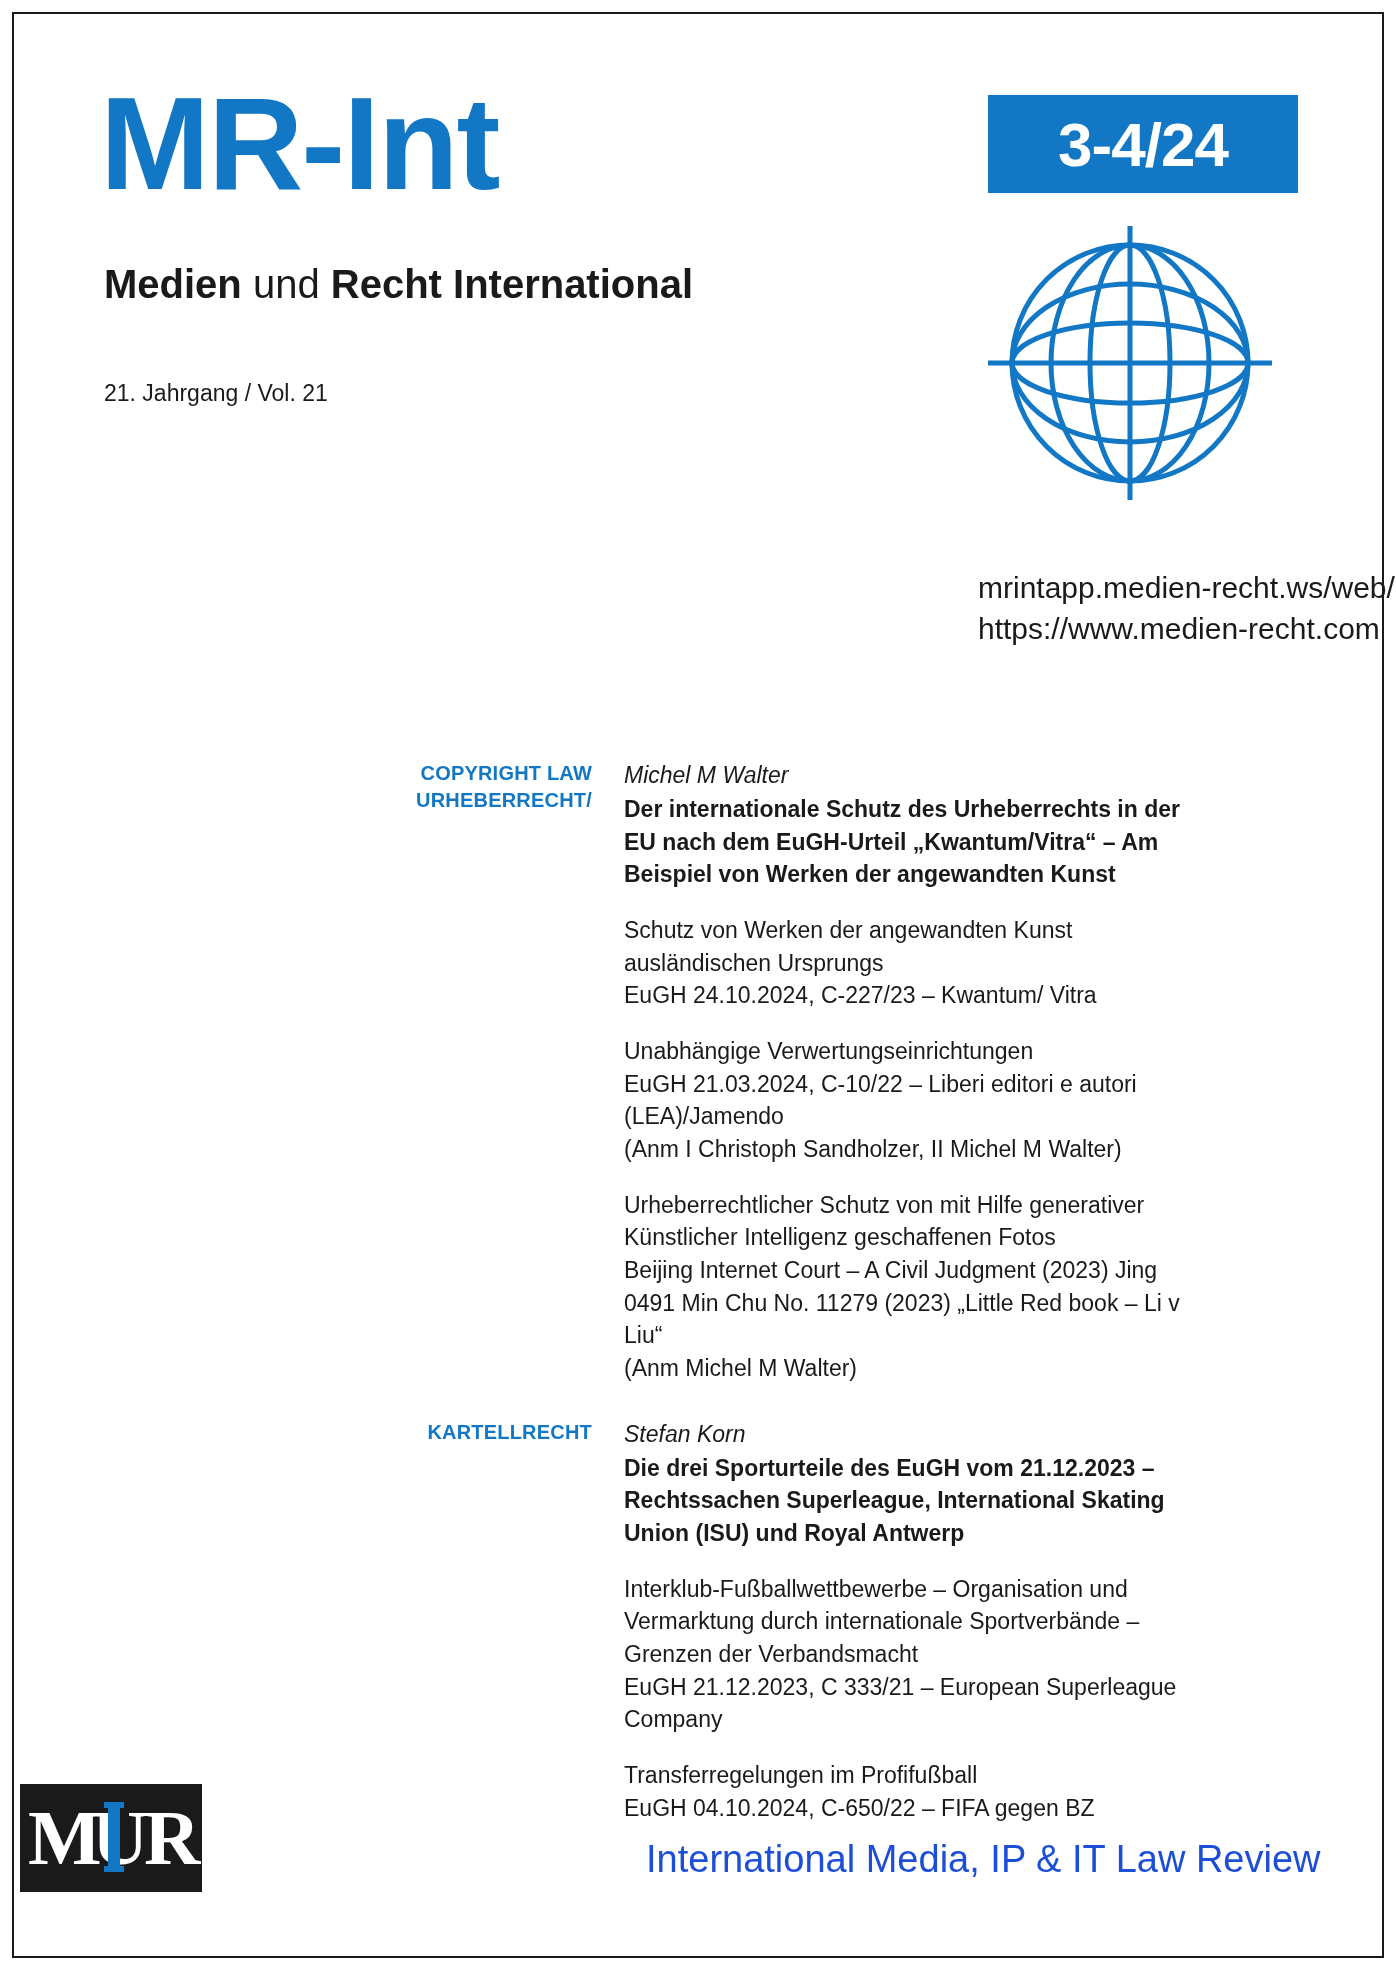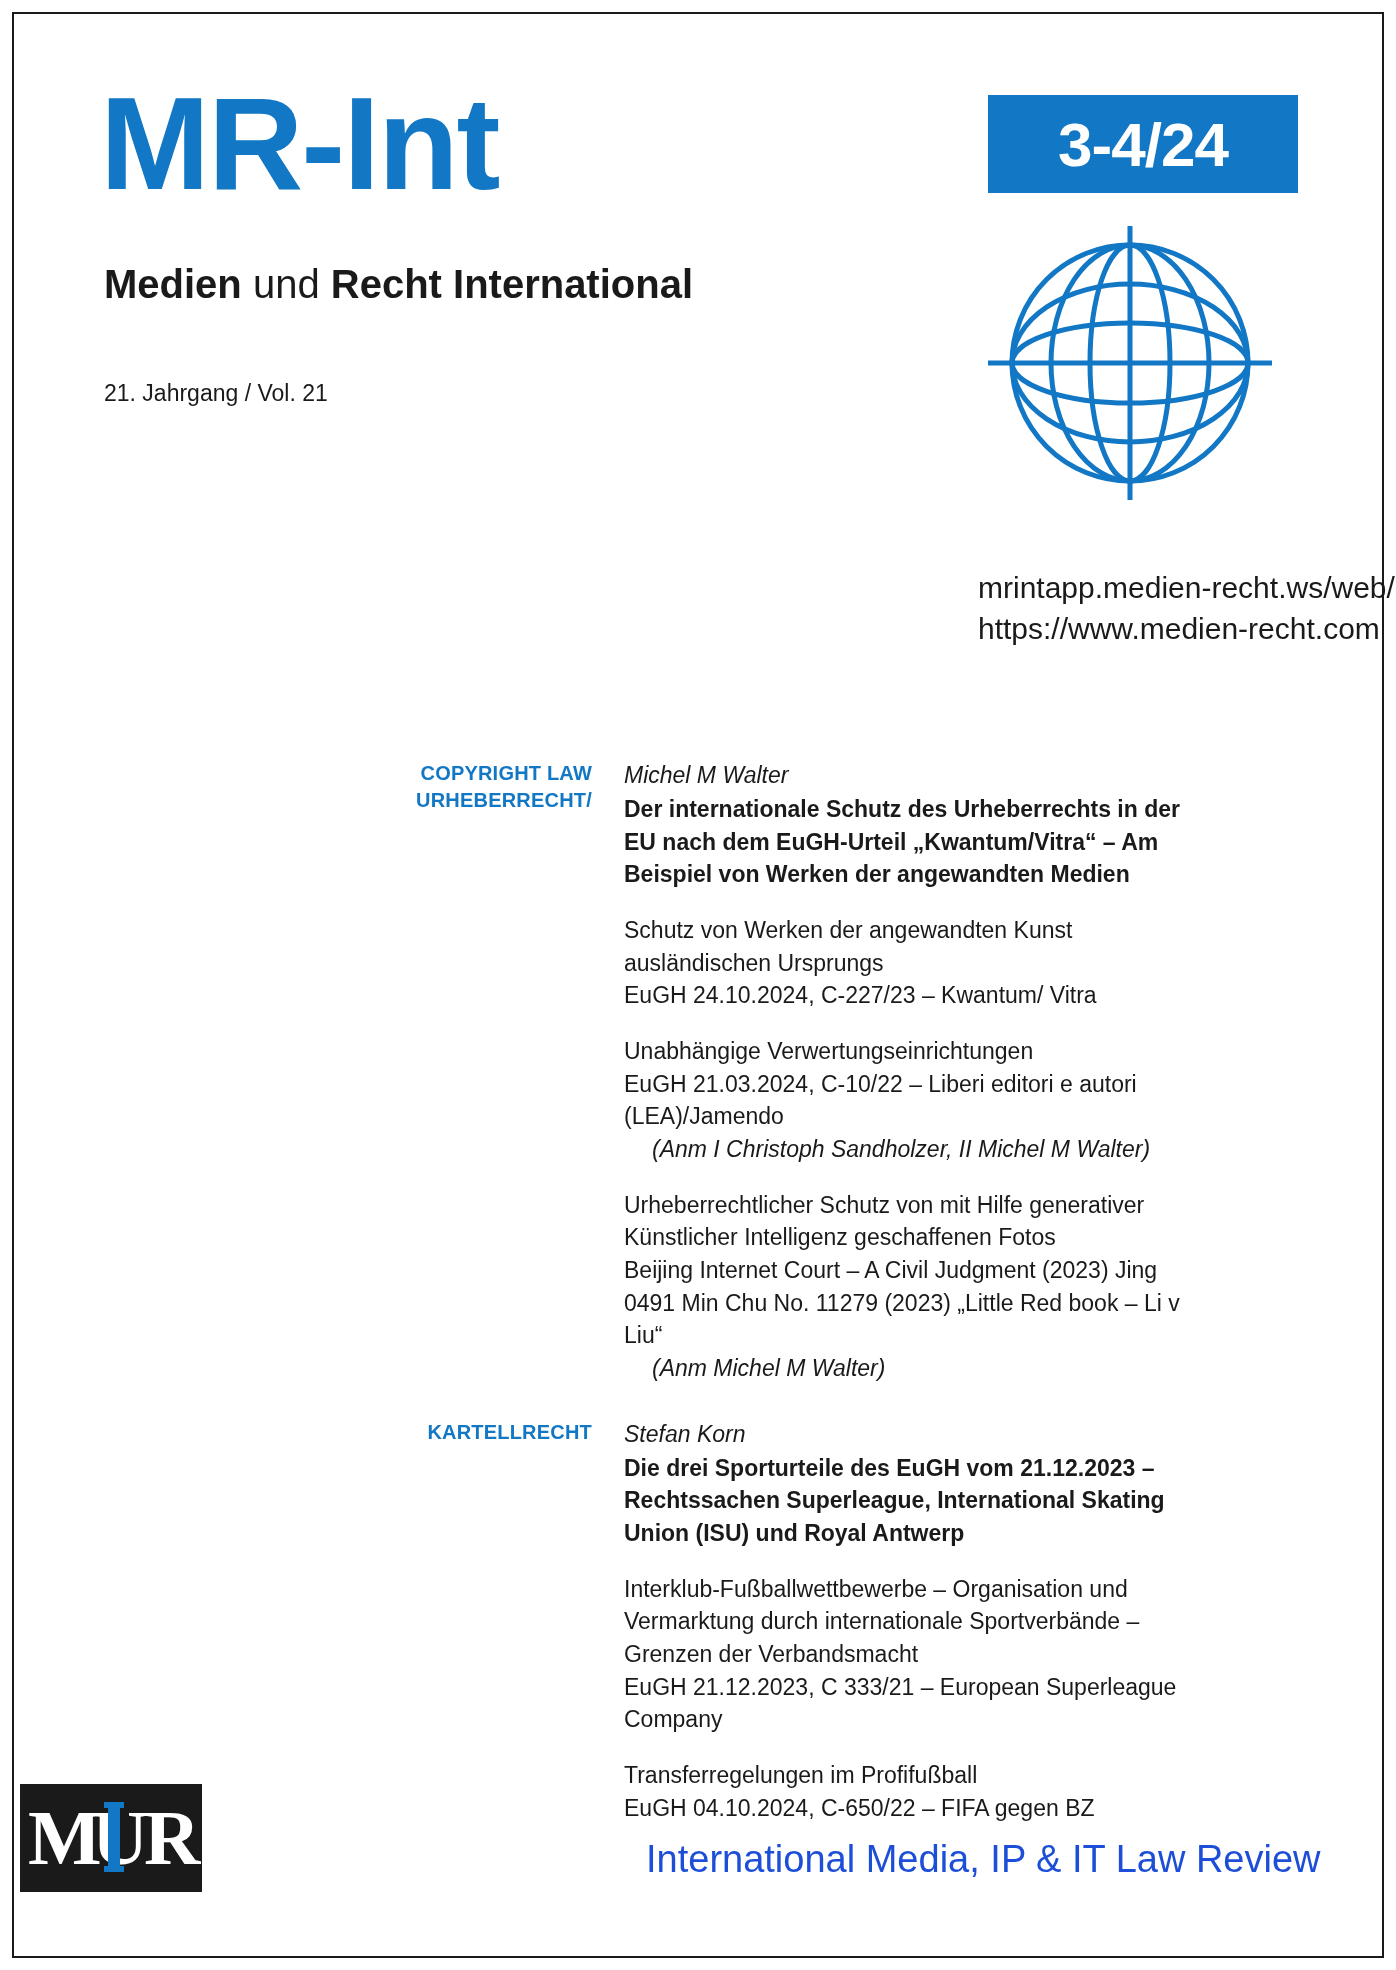--- a/index.html
+++ b/index.html
@@ -149,22 +149,20 @@
     line-height: 1.42;
     margin-top: 2px;
   }
   .entry {
     margin-top: 23px;
     font-size: 23px;
     color: #1a1a1a;
     line-height: 1.42;
   }
   .entry .anm {
-    font-style: italic;
-    margin-left: 28px;
   }
 
   
   .mur-logo {
     position: absolute;
     left: 20px;
     top: 1784px;
     width: 182px;
     height: 108px;
     background: #1a1a1a;
@@ -221,21 +219,21 @@
 
   <div class="contents">
 
     <div class="section">
       <div class="section-label">
         <div>COPYRIGHT LAW</div>
         <div>URHEBERRECHT/</div>
       </div>
       <div class="section-body">
         <div class="author">Michel M Walter</div>
-        <div class="article-title">Der internationale Schutz des Urheberrechts in der EU nach dem EuGH-Urteil „Kwantum/Vitra“ – Am Beispiel von Werken der angewandten Medien</div>
+        <div class="article-title">Der internationale Schutz des Urheberrechts in der EU nach dem EuGH-Urteil „Kwantum/Vitra“ – Am Beispiel von Werken der angewandten Kunst</div>
         <div class="entry">
           <span>Schutz von Werken der angewandten Kunst ausländischen Ursprungs<br>EuGH 24.10.2024, C-227/23 – Kwantum/ Vitra</span>
         </div>
         <div class="entry">
           <span>Unabhängige Verwertungseinrichtungen<br>EuGH 21.03.2024, C-10/22 – Liberi editori e autori (LEA)/Jamendo</span>
           <div class="anm">(Anm I Christoph Sandholzer, II Michel M Walter)</div>
         </div>
         <div class="entry">
           <span>Urheberrechtlicher Schutz von mit Hilfe generativer Künstlicher Intelligenz geschaffenen Fotos<br>Beijing Internet Court – A Civil Judgment (2023) Jing 0491 Min Chu No. 11279 (2023) „Little Red book – Li v Liu“</span>
           <div class="anm">(Anm Michel M Walter)</div>

